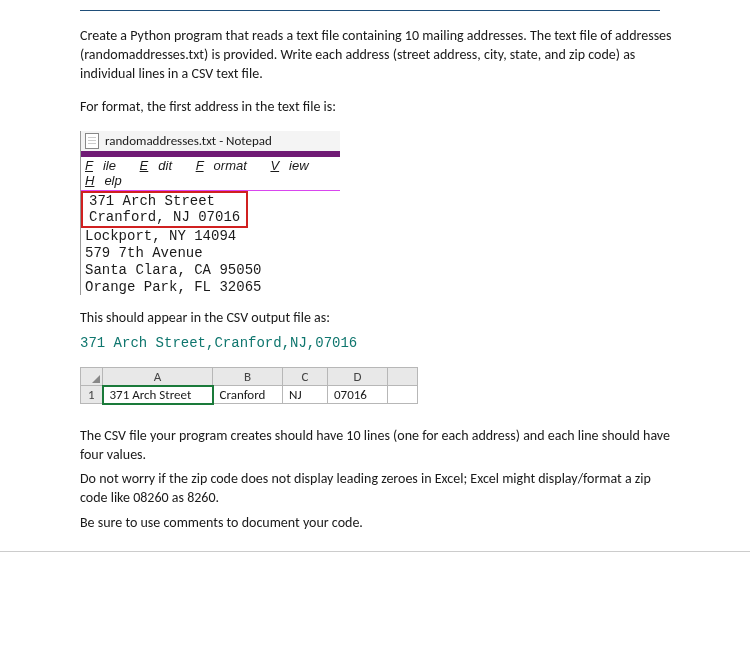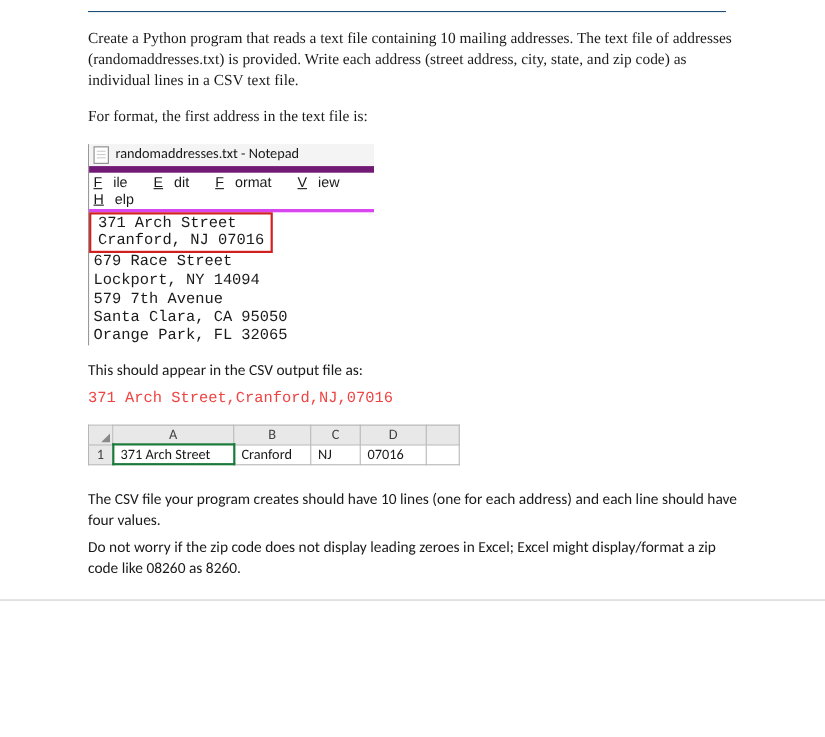--- a/index.html
+++ b/index.html
@@ -17,21 +17,21 @@
   }
   .top-rule {
     border-top: 1.5px solid #1f4e79;
     margin: 0 0 16px 0;
     width: 580px;
   }
   p {
     margin: 0 0 6px 0;
     line-height: 1.35;
   }
-  .para { margin-bottom: 14px; font-family: Liberation Serif, serif; }
+  .para { margin-bottom: 14px; }
   .notepad {
     border-left: 1px solid #999;
     width: 260px;
     margin: 6px 0 14px 0;
     font-size: 13px;
   }
   .np-title {
     display: flex;
     align-items: center;
     padding: 2px 4px;
@@ -48,40 +48,41 @@
   .file-icon::after {
     content: "";
     position: absolute;
     top: 3px; left: 2px; right: 2px;
     height: 1px;
     background: #ccc;
     box-shadow: 0 3px 0 #ccc, 0 6px 0 #ccc;
   }
   .np-menu {
     padding: 1px 4px 2px 4px;
-    border-bottom: 3px solid #d946ef;
+    border-bottom: 1px solid #d946ef;
     font-family: "Segoe UI", Tahoma, sans-serif;
+    font-style: italic;
   }
   .np-menu span { margin-right: 10px; }
   .np-menu .u { text-decoration: underline; }
   .np-body {
     padding: 0;
     font-family: Consolas, "Courier New", monospace;
     font-size: 14px;
     line-height: 1.2;
   }
   .np-body .line { padding: 0 4px; white-space: pre; }
   .redbox {
     border: 2px solid #d02020;
     display: inline-block;
     padding: 0 2px;
   }
   .mono {
     font-family: Consolas, "Courier New", monospace;
-    color: #ef4444;
+    color: #0f766e;
     font-size: 14px;
     margin: 6px 0 14px 0;
   }
   .excel {
     margin: 6px 0 22px 0;
     font-family: Calibri, Arial, sans-serif;
     font-size: 13px;
   }
   .excel table {
     border-collapse: collapse;
@@ -157,21 +158,20 @@
       <span><span class="u">E</span><span>dit</span></span>
       <span><span class="u">F</span><span>ormat</span></span>
       <span><span class="u">V</span><span>iew</span></span>
       <span><span class="u">H</span><span>elp</span></span>
     </div>
     <div class="np-body">
       <div class="redbox">
         <div class="line">371 Arch Street</div>
         <div class="line">Cranford, NJ 07016</div>
       </div>
-      <div class="line">679 Race Street</div>
       <div class="line">Lockport, NY 14094</div>
       <div class="line">579 7th Avenue</div>
       <div class="line">Santa Clara, CA 95050</div>
       <div class="line">Orange Park, FL 32065</div>
     </div>
   </div>
 
   <p>This should appear in the CSV output file as:</p>
 
   <p class="mono">371 Arch Street,Cranford,NJ,07016</p>
@@ -195,15 +195,16 @@
         <td>NJ</td>
         <td>07016</td>
         <td></td>
       </tr>
     </tbody>
       </table>
   </div>
 
   <p>The CSV file your program creates should have 10 lines (one for each address) and each line should have four values.</p>
   <p>Do not worry if the zip code does not display leading zeroes in Excel; Excel might display/format a zip code like 08260 as 8260.</p>
+  <p>Be sure to use comments to document your code.</p>
 
   <div class="bottom-rule"></div>
 </div>
 
 </body></html>

